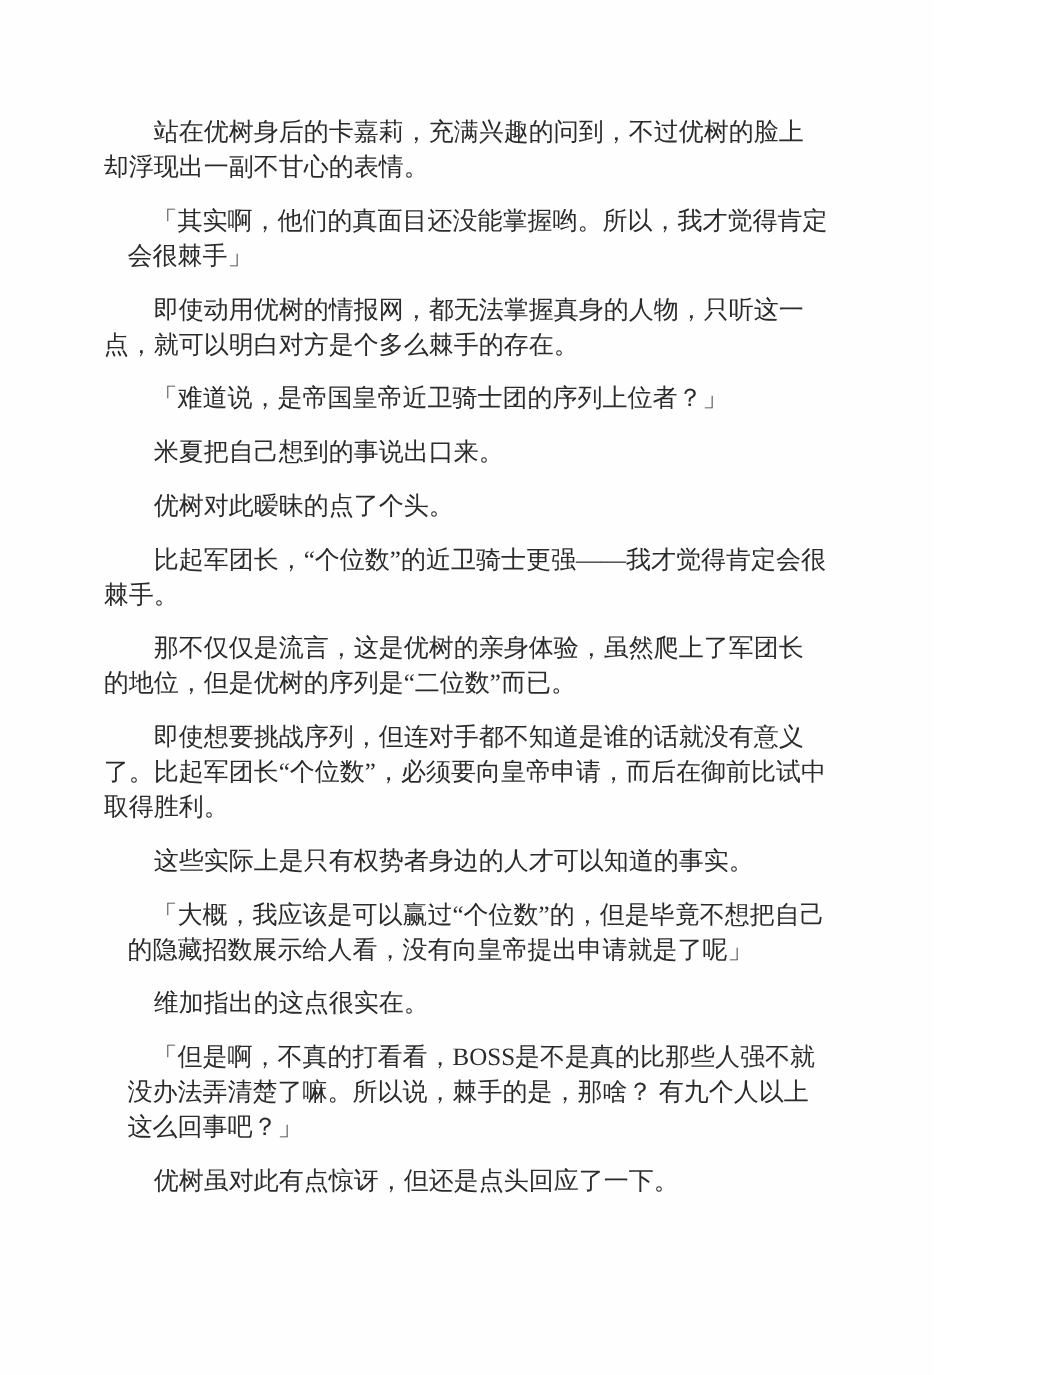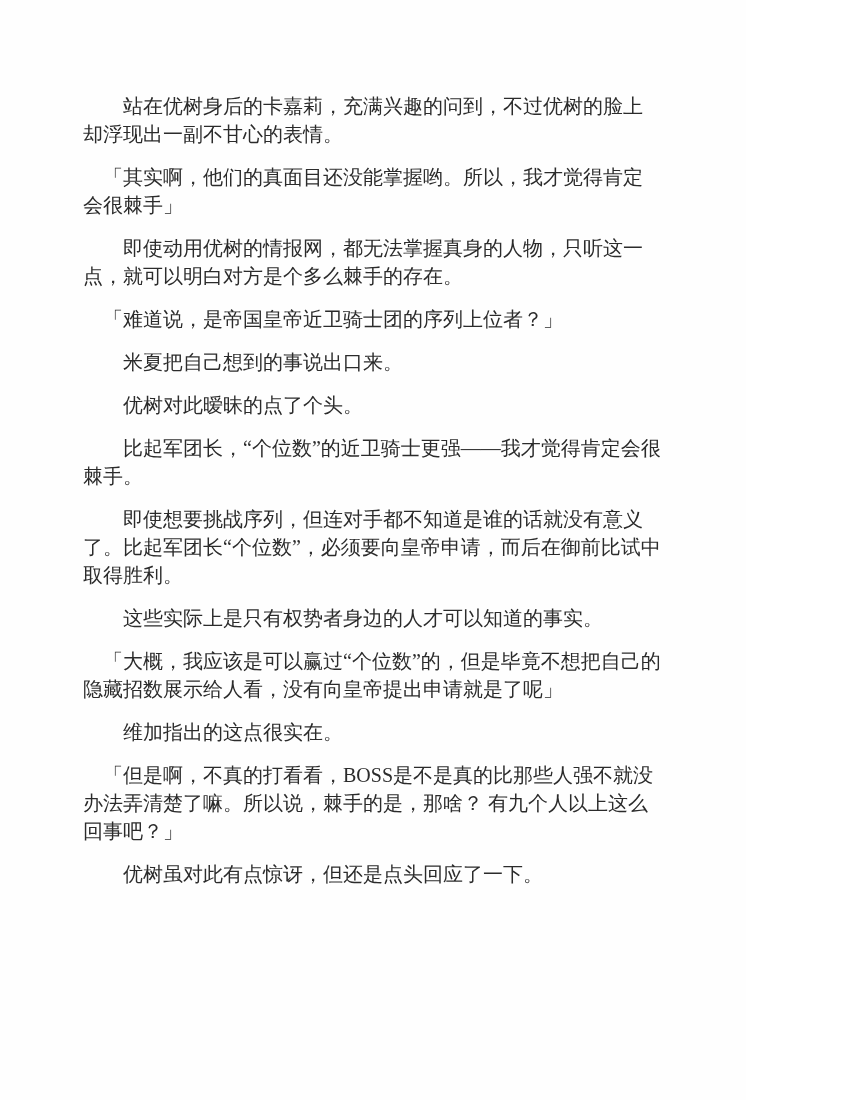--- a/index.html
+++ b/index.html
@@ -31,34 +31,36 @@
     margin: 0 0 15px 0;
     padding: 0;
     word-break: break-all;
     overflow-wrap: break-word;
   }
   .para.narration {
     text-indent: 2em;
   }
   .para.dialogue {
     text-indent: 1em;
+    margin-left: 19px;
   }
 </style>
 </head>
 <body>
 
 <div class="page" style="--page-bg: #fefefe; --text-color: #2b2b2b;">
   <div class="text-column">
       <p class="para narration">站在优树身后的卡嘉莉，充满兴趣的问到，不过优树的脸上却浮现出一副不甘心的表情。</p>
       <p class="para dialogue">「其实啊，他们的真面目还没能掌握哟。所以，我才觉得肯定会很棘手」</p>
       <p class="para narration">即使动用优树的情报网，都无法掌握真身的人物，只听这一点，就可以明白对方是个多么棘手的存在。</p>
       <p class="para dialogue">「难道说，是帝国皇帝近卫骑士团的序列上位者？」</p>
       <p class="para narration">米夏把自己想到的事说出口来。</p>
       <p class="para narration">优树对此暧昧的点了个头。</p>
       <p class="para narration">比起军团长，“个位数”的近卫骑士更强——我才觉得肯定会很棘手。</p>
+      <p class="para narration">那不仅仅是流言，这是优树的亲身体验，虽然爬上了军团长的地位，但是优树的序列是“二位数”而已。</p>
       <p class="para narration">即使想要挑战序列，但连对手都不知道是谁的话就没有意义了。比起军团长“个位数”，必须要向皇帝申请，而后在御前比试中取得胜利。</p>
       <p class="para narration">这些实际上是只有权势者身边的人才可以知道的事实。</p>
       <p class="para dialogue">「大概，我应该是可以赢过“个位数”的，但是毕竟不想把自己的隐藏招数展示给人看，没有向皇帝提出申请就是了呢」</p>
       <p class="para narration">维加指出的这点很实在。</p>
       <p class="para dialogue">「但是啊，不真的打看看，BOSS是不是真的比那些人强不就没办法弄清楚了嘛。所以说，棘手的是，那啥？ 有九个人以上这么回事吧？」</p>
       <p class="para narration">优树虽对此有点惊讶，但还是点头回应了一下。</p>
     </div>
 </div>
 
 </body></html>

